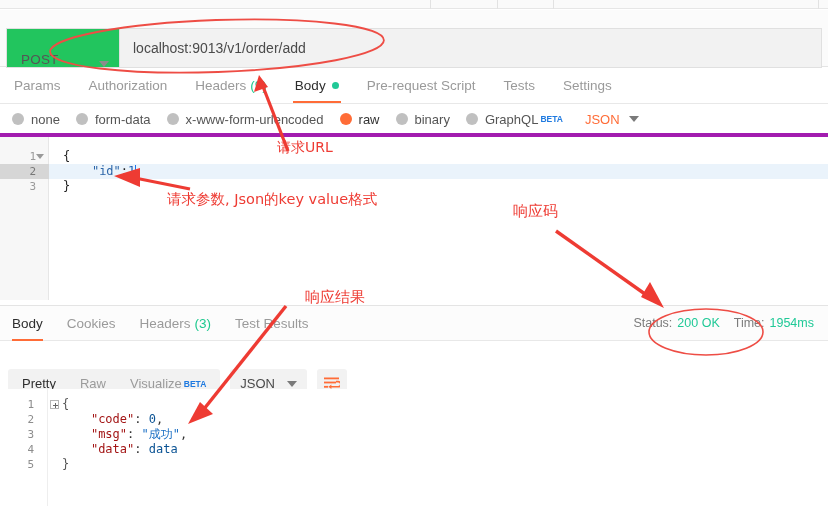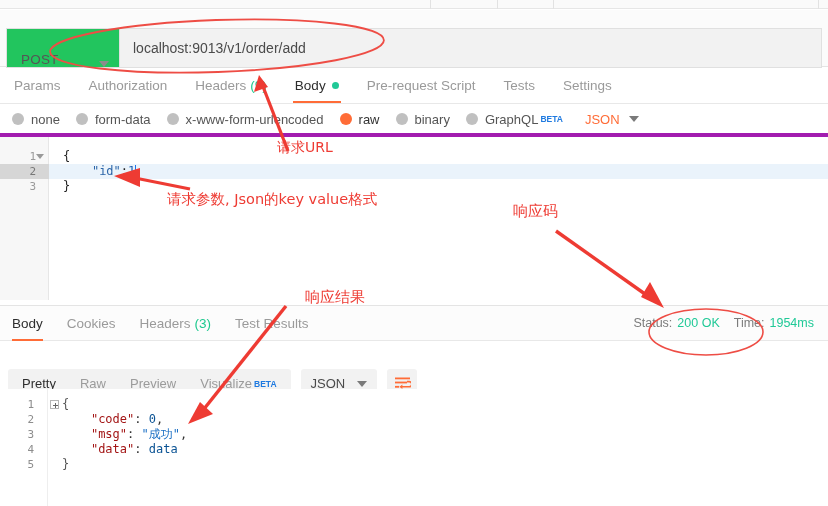--- a/index.html
+++ b/index.html
@@ -314,23 +314,20 @@
 
 <div class="resp-toolbar">
   <div class="seg">
     <div class="seg-btn active">
       <span>Pretty</span>
     </div>
     <div class="seg-btn">
       <span>Raw</span>
     </div>
     <div class="seg-btn">
-      <span>Preview</span>
-    </div>
-    <div class="seg-btn">
       <span>Visualize</span>
       <span class="beta-sup">BETA</span>
     </div>
   </div>
   <div class="json-seg">
     <span class="jtext2">JSON</span>
     <span class="caret"></span>
   </div>
   <div class="wrap-btn">
     <svg width="17" height="15" viewBox="0 0 17 15">

